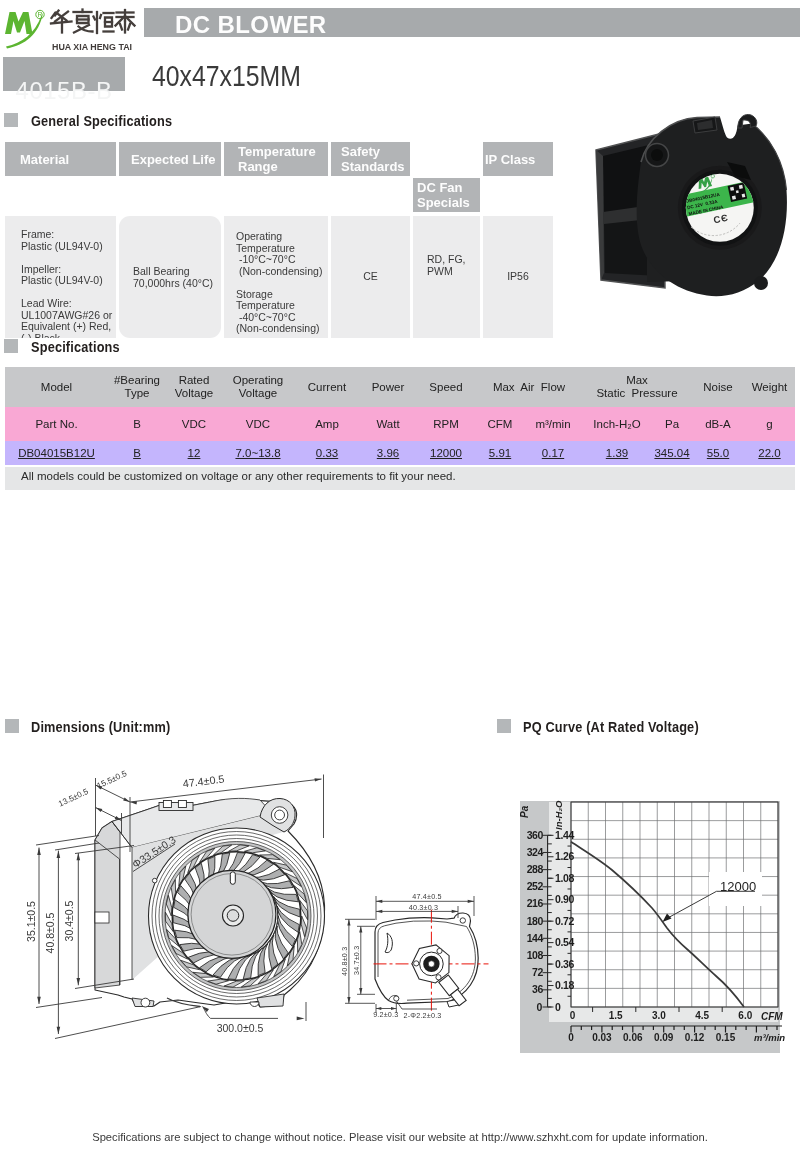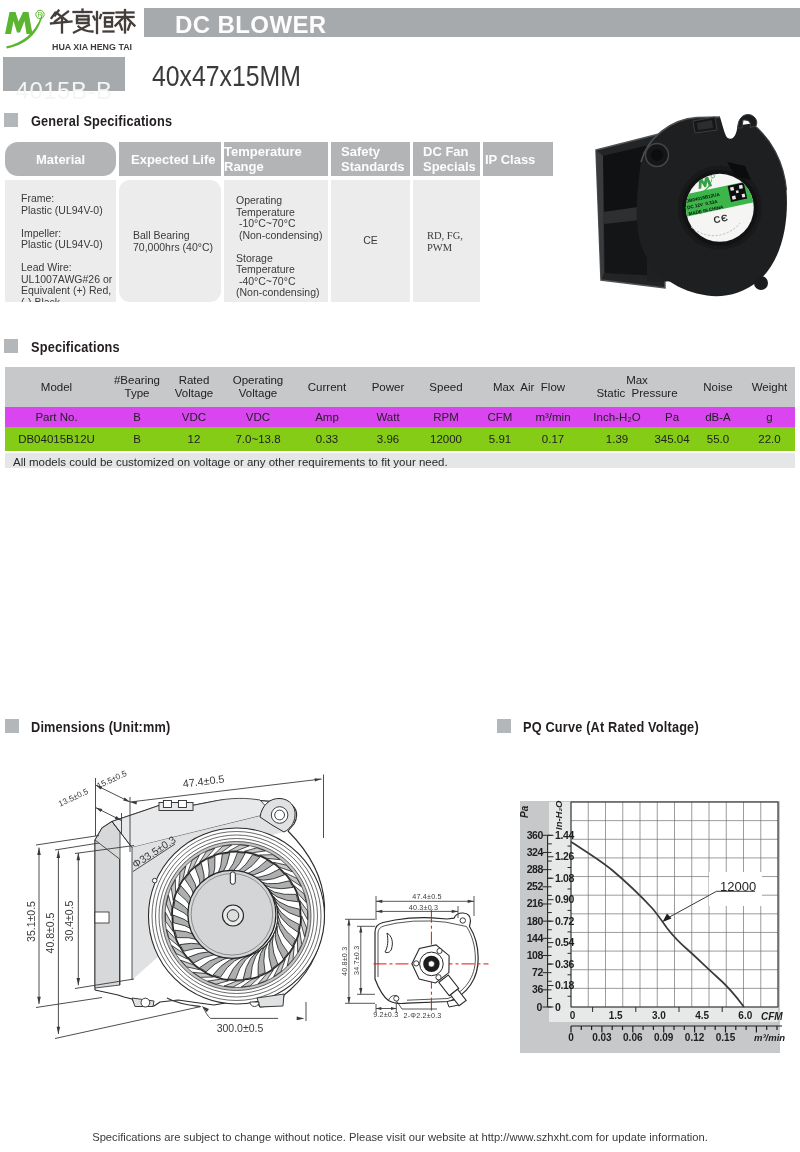--- a/index.html
+++ b/index.html
@@ -5,23 +5,23 @@
 * { margin:0; padding:0; box-sizing:border-box; }
 html,body { width:800px; height:1152px; background:#fff; font-family:"Liberation Sans", sans-serif; position:relative; overflow:hidden; }
 .abs { position:absolute; }
 .sqicon { position:absolute; width:14px; height:14px; background:#b4b7b9; }
 .h2 { position:absolute; font-size:15px; font-weight:bold; color:#231f1e; letter-spacing:0.2px; transform:scaleX(0.85); transform-origin:0 50%; white-space:nowrap; }
 .gh { background:#b2b4b6; color:#fdfdfd; font-weight:bold; font-size:13px; height:34px; line-height:15px; display:flex; align-items:center; }
 .gb { background:#ececed; color:#3a3a3a; font-size:10.5px; line-height:11.5px; height:122px; overflow:hidden; white-space:nowrap; }
 #spectable table { border-collapse:collapse; width:790px; table-layout:fixed; color:#222; }
 #spectable td { text-align:center; padding:0; font-size:11.5px; line-height:13px; }
 .sh1 td { background:#c7c8ca; height:40px; }
-.sh2 td { background:#d946ef; height:20px; }
-.sh3 td { background:#84cc16; height:24px; font-size:11.5px; }
-.note { background:#e5e6e7; color:#2a2a2a; font-size:11.5px; height:15px; line-height:19px; padding-left:8px; margin-top:2px; }
+.sh2 td { background:#f9a8d4; height:34px; }
+.sh3 td { background:#c4b5fd; height:24px; font-size:11.5px;text-decoration:underline; }
+.note { background:#e5e6e7; color:#2a2a2a; font-size:11.5px; height:23px; line-height:19px; padding-left:16px; margin-top:2px; }
 </style>
 </head>
 <body>
 
 <div class="abs" id="logo" style="left:5px;top:8px;width:140px;height:48px;"><svg width="140" height="48" viewBox="0 0 140 48" xmlns="http://www.w3.org/2000/svg">
 <path d="M0,26 L4.5,4 L10.5,4 L13.5,13.5 L18,4 L23.5,4 L27.5,26 L21.5,26 L19.5,13 L15,24.5 L12,24.5 L8.5,13 L6,26 Z" fill="#5cb531"></path>
 <path d="M1,38.5 C17,35 29.5,26 36.5,7.5 L38,5 C34,26.5 20,37 2,40.5 Z" fill="#5cb531"></path>
 <circle cx="35" cy="6.5" r="4.2" fill="none" stroke="#5cb531" stroke-width="1"></circle>
 <text x="35" y="9.3" font-family="Liberation Sans, sans-serif" font-size="7px" fill="#5cb531" text-anchor="middle">R</text>
 <g stroke="#453f3c" stroke-width="2.3" fill="none" stroke-linecap="square">
@@ -60,31 +60,32 @@
 
 <div class="abs" style="left:3px;top:57px;width:122px;height:34px;background:#a7aaac;"></div>
 <div class="abs" style="left:3px;top:57px;width:122px;height:34px;line-height:35px;text-align:center;font-size:24px;color:#f4f5f5;letter-spacing:0.5px;margin-top:16px;">4015B-B</div>
 <div class="abs" style="left:152px;top:60px;font-size:29px;color:#3a3a3a;transform:scaleX(0.855);transform-origin:0 0;white-space:nowrap;">40x47x15MM</div>
 
 <div class="sqicon" style="left:4px;top:113px;"></div>
 <div class="h2" style="left:31px;top:112px;">General Specifications</div>
 
 <div class="abs" id="gstable" style="left:5px;top:142px;width:550px;">
   <div style="display:grid;grid-template-columns:111px 102px 104px 79px 67px 70px;grid-column-gap:3px;grid-row-gap:4px;">
-    <div class="gh" style="padding-left:31px;border-radius:13px;">Material</div>
+    <div class="gh" style="padding-left:15px;">Material</div>
     <div class="gh" style="padding-left:12px;">Expected Life</div>
-    <div class="gh" style="padding-left:0;">Temperature Range</div>
+    <div class="gh" style="padding-left:14px;">Temperature Range</div>
     <div class="gh" style="padding-left:10px;">Safety Standards</div>
-    <div class="gh" style="padding-left:10px;">DC Fan Specials</div>
+    <div class="gh" style="padding-left:4px;margin-top:36px;">DC Fan Specials</div>
     <div class="gh" style="padding-left:2px;display:flex;align-items:center;">IP Class</div>
     <div class="gb" style="padding:13px 0 0 16px;">Frame:<br>Plastic (UL94V-0)<br><br>Impeller:<br>Plastic (UL94V-0)<br><br>Lead Wire:<br>UL1007AWG#26 or<br>Equivalent (+) Red,<br>(-) Black</div>
     <div class="gb" style="padding:50px 0 0 14px;border-radius:11px;">Ball Bearing<br>70,000hrs (40°C)</div>
     <div class="gb" style="padding:15px 0 0 12px;">Operating<br>Temperature<br>&nbsp;-10°C~70°C<br>&nbsp;(Non-condensing)<br><br>Storage<br>Temperature<br>&nbsp;-40°C~70°C<br>(Non-condensing)</div>
     <div class="gb" style="padding:55px 0 0 0;text-align:center;">CE</div>
-    <div class="gb" style="padding:50px 0 0 14px;font-family:Liberation Serif, serif;">RD, FG,<br>PWM</div>
+    <div class="gb" style="padding:38px 0 0 14px;">RD, FG,<br>PWM</div>
+    <div class="gb" style="padding:55px 0 0 0;text-align:center;">IP56</div>
   </div>
 </div>
 
 <div class="abs" id="photo" style="left:585px;top:110px;width:210px;height:192px;"><svg width="210" height="192" viewBox="0 0 210 192" xmlns="http://www.w3.org/2000/svg">
       <defs>
         <clipPath id="lblclip">
           <circle cx="134.8" cy="97.8" r="34"></circle>
         </clipPath>
       </defs>
       <path d="M11,40 L78,23 L80,178 L16,170 Z" fill="#232426" stroke="#515253" stroke-width="1.5"></path>

